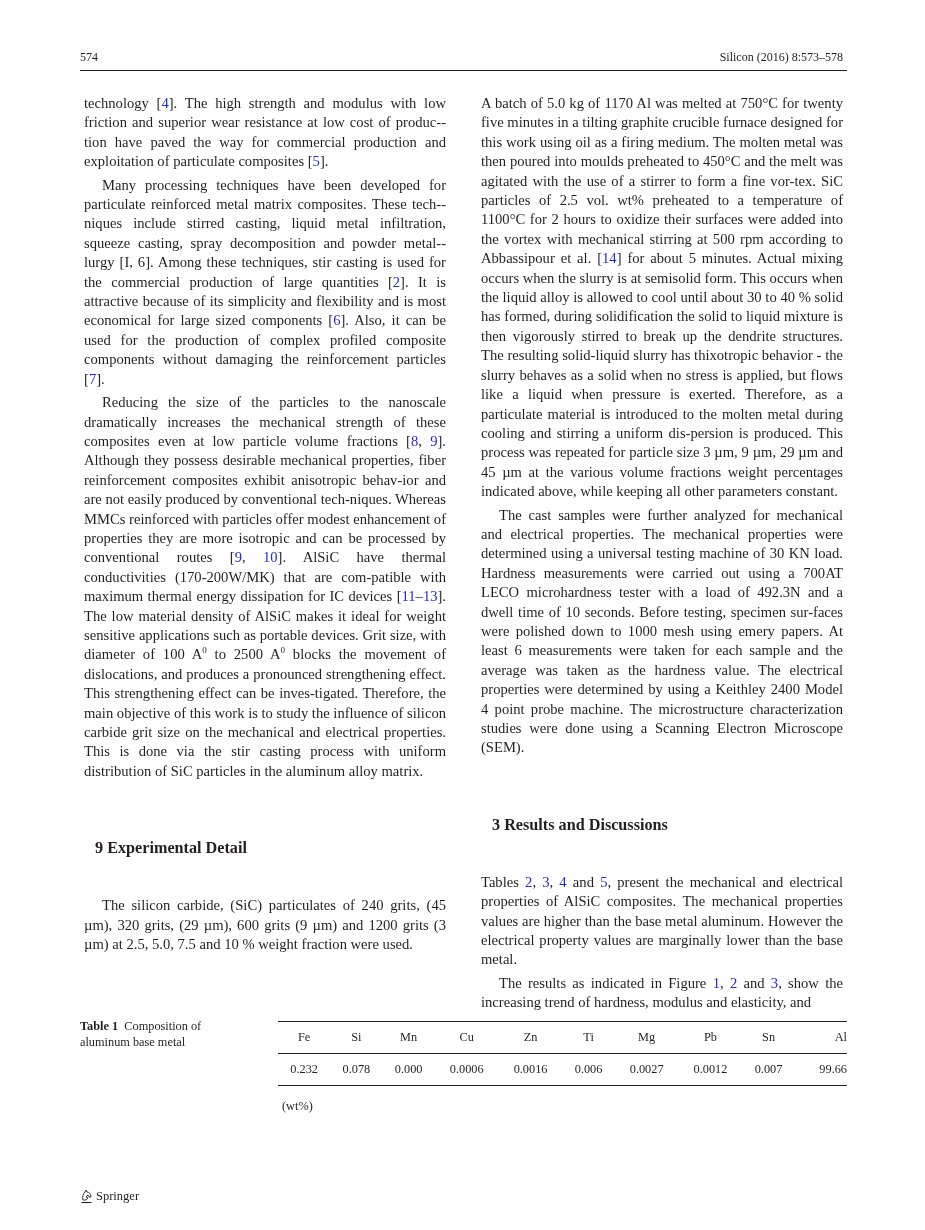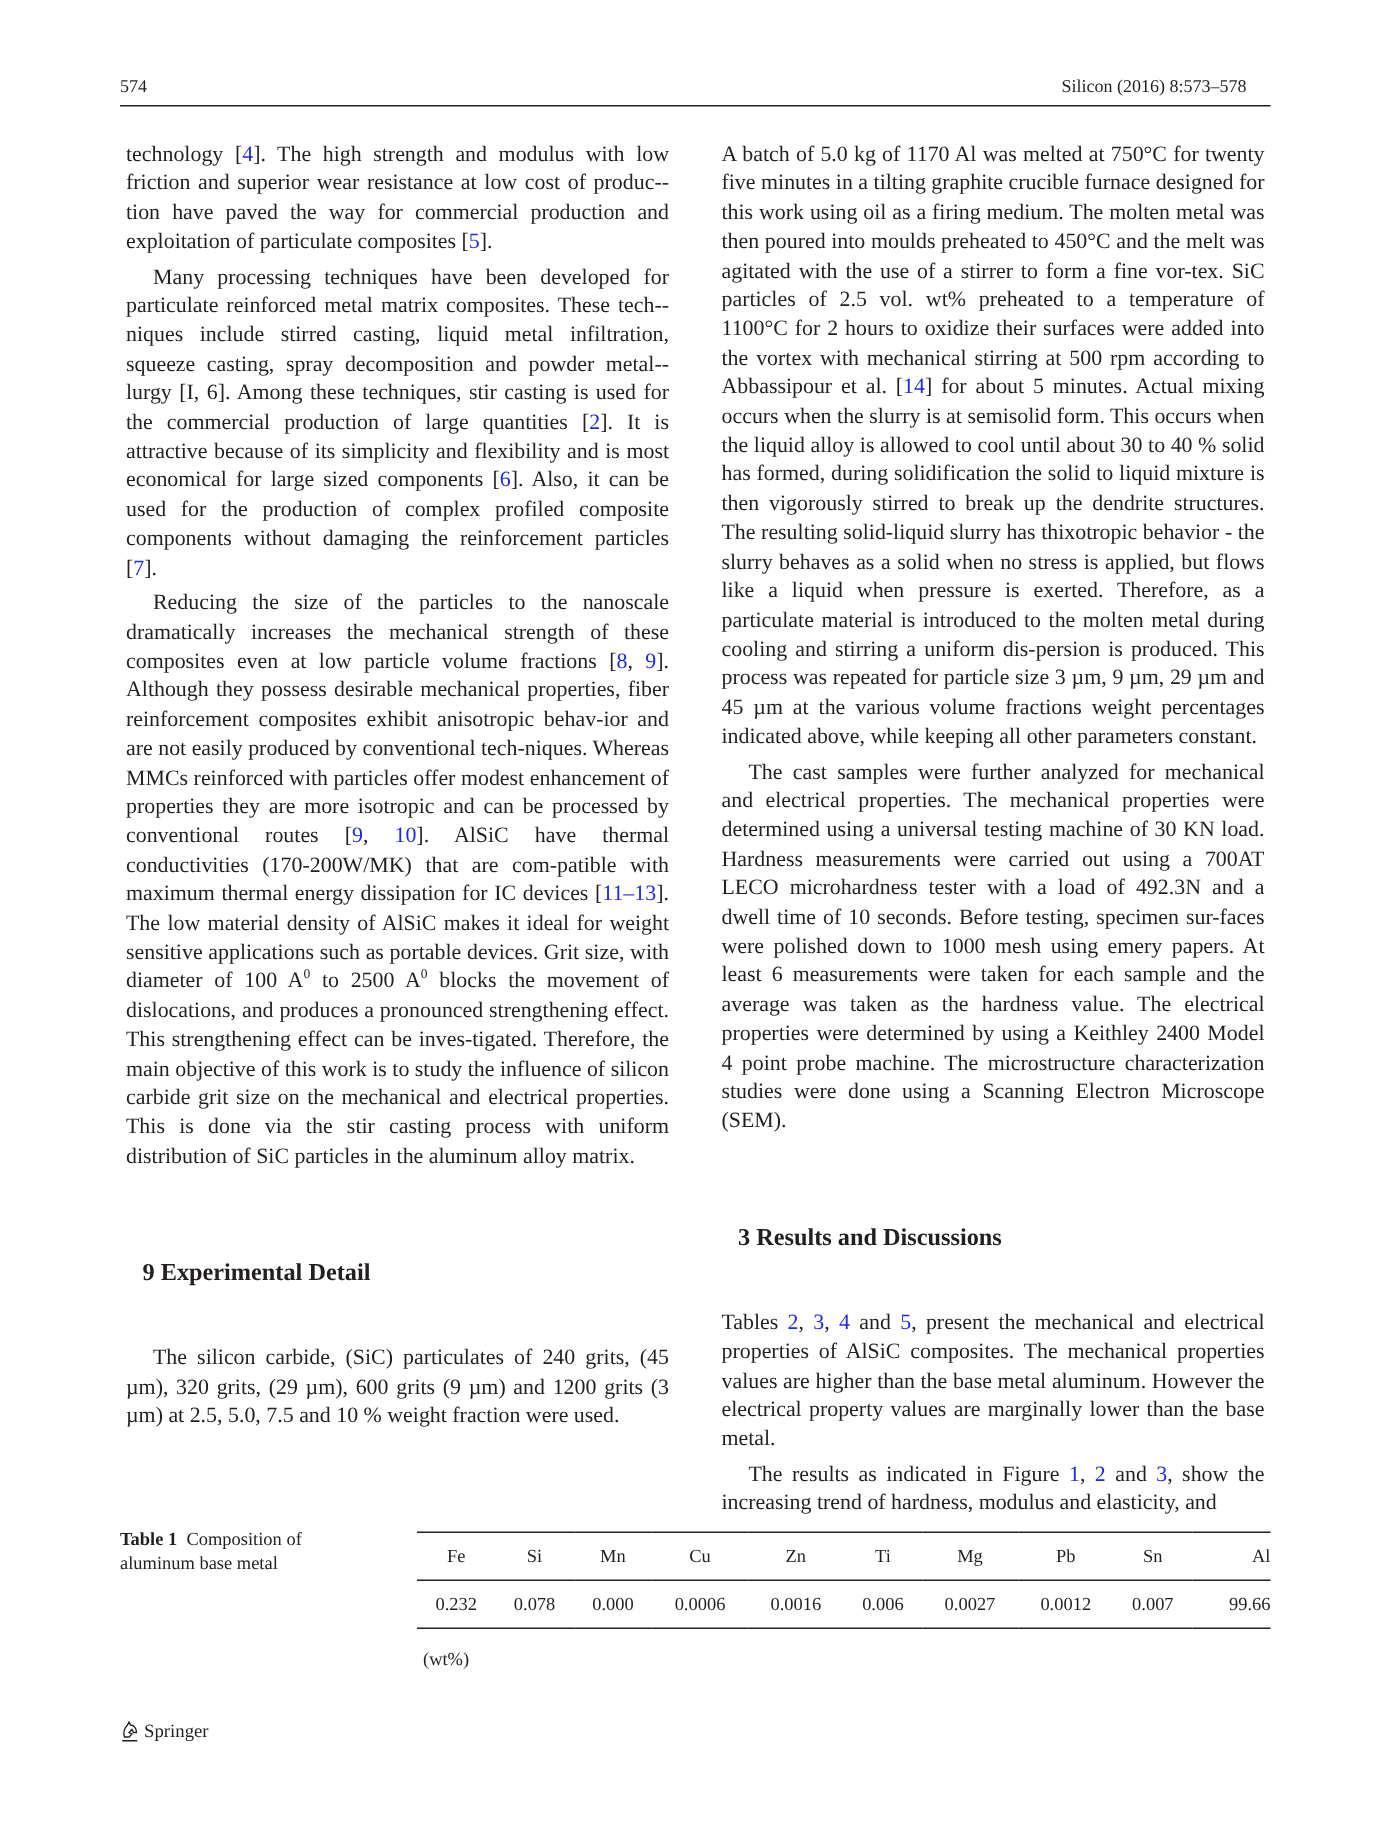--- a/index.html
+++ b/index.html
@@ -1,21 +1,21 @@
 <!DOCTYPE html>
 <html><head>
 <meta charset="utf-8">
 <style>
   html, body { margin: 0; padding: 0; background: #ffffff; }
   body { width: 925px; height: 1230px; position: relative; overflow: hidden;
          font-family: "Liberation Serif", "DejaVu Serif", serif; color: #231f20; }
   .running-head { position: absolute; left: 80px; top: 50px; width: 767px; height: 20px;
                   font-size: 12px; }
   .running-head .pg { position: absolute; left: 0; top: 0; }
-  .running-head .jn { position: absolute; right: 16px; top: 0; }
+  .running-head .jn { position: absolute; right: 4px; top: 0; }
   .head-rule { position: absolute; left: 80px; top: 70px; width: 767px; height: 0;
                border-top: 1.6px solid #231f20; }
   .col { position: absolute; top: 90px; width: 370px; font-size: 14.6px; line-height: 19.4px;
          text-align: justify; hyphens: manual; }
   .col.left { left: 80px; }
   .col.right { left: 477px; }
   .col p { margin: 4px; }
   .col p.ind { text-indent: 18px; }
   .ref { color: #1f2bd6; }
   sup { font-size: 9px; line-height: 0; vertical-align: 6px; }
@@ -25,21 +25,21 @@
   .table-caption { position: absolute; left: 80px; top: 1018px; width: 170px; font-size: 12.3px; line-height: 16px; }
   .table-caption b { font-weight: bold; }
   .tbl { position: absolute; left: 278px; top: 1021px; width: 569px; border-collapse: collapse; font-size: 12.3px; }
   .tbl th, .tbl td { text-align: center; font-weight: normal; padding: 0; }
   .tbl thead tr { height: 32px; }
   .tbl tbody tr { height: 32px; }
   .tbl thead th { border-top: 1.2px solid #231f20; border-bottom: 1.6px solid #231f20; }
   .tbl tbody td { border-bottom: 1.2px solid #231f20; }
   .tbl td:last-child, .tbl th:last-child { text-align: right; }
   .tbl-note { position: absolute; left: 282px; top: 1099px; font-size: 12.3px; font-family: Liberation Serif, serif; }
-  .footer { position: absolute; left: 80px; top: 1147px; font-size: 12.5px; display: flex; align-items: center; gap: 3px; }
+  .footer { position: absolute; left: 80px; top: 1189px; font-size: 12.5px; display: flex; align-items: center; gap: 3px; }
   .footer svg { display: block; }
 </style>
 </head>
 <body>
 
 <div class="running-head">
   <span class="pg">574</span>
   <span class="jn">Silicon (2016) 8:573–578</span>
 </div>
 <div class="head-rule"></div>

